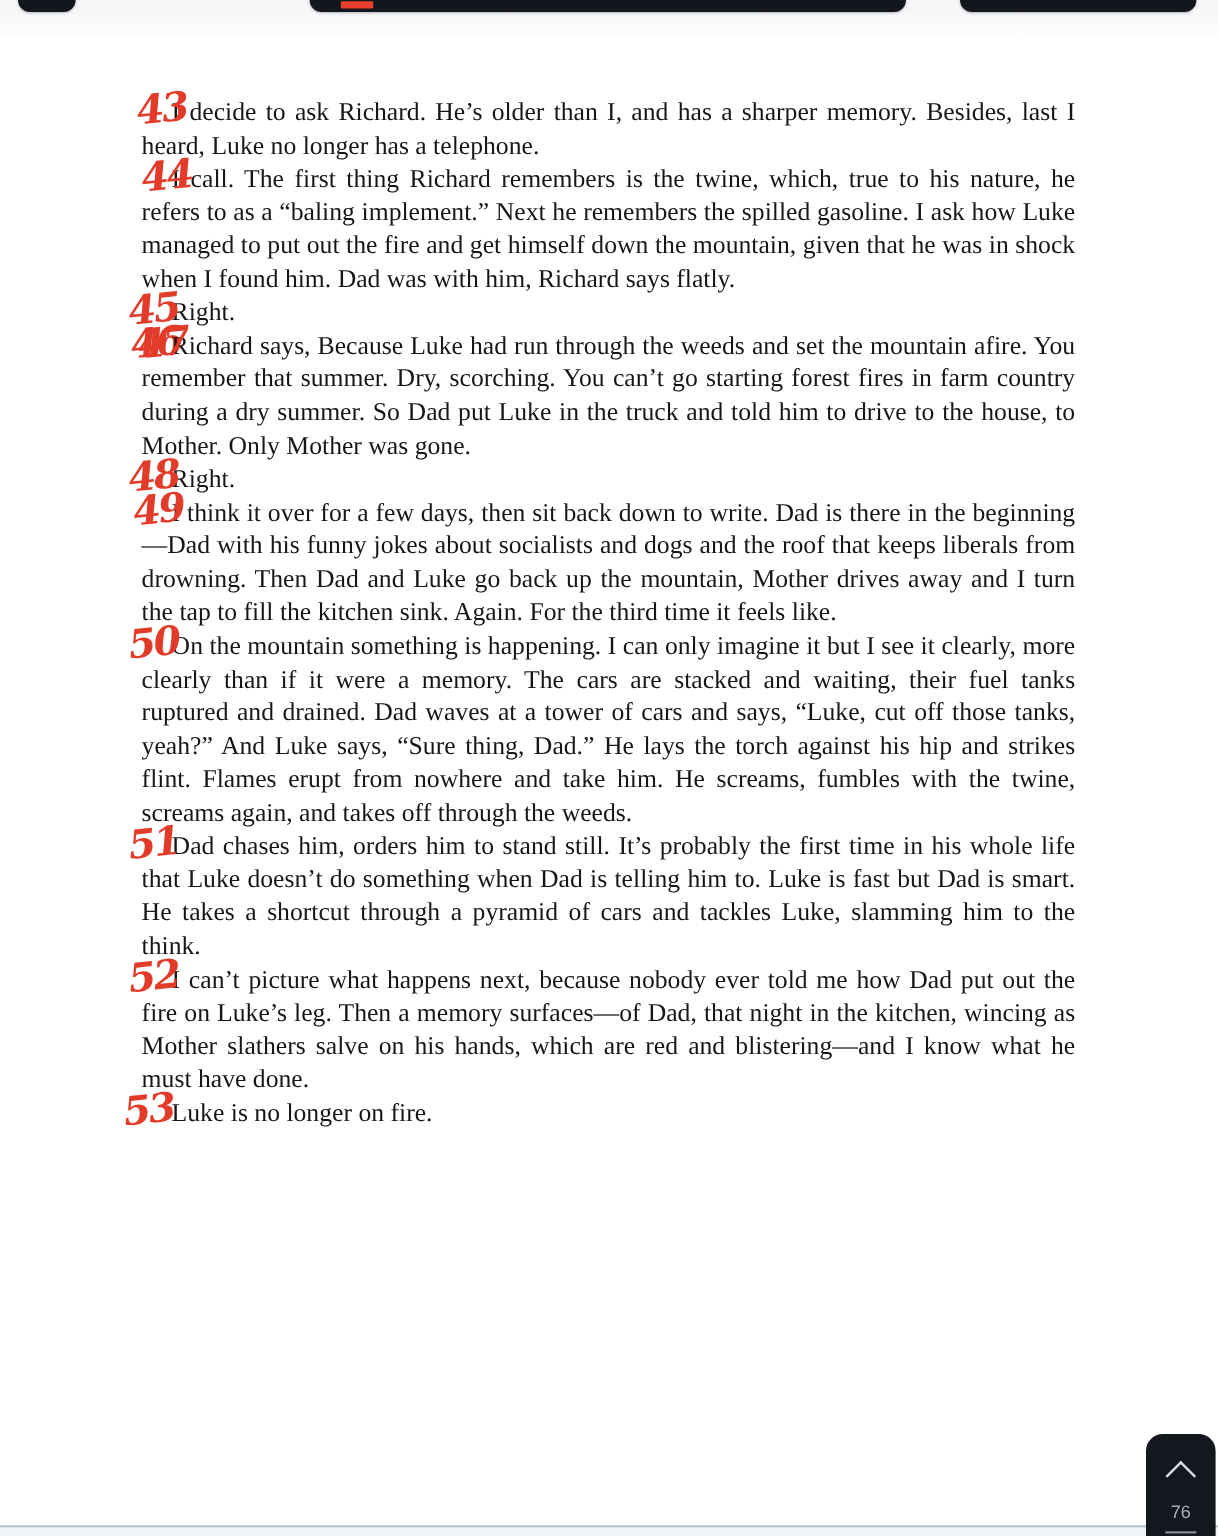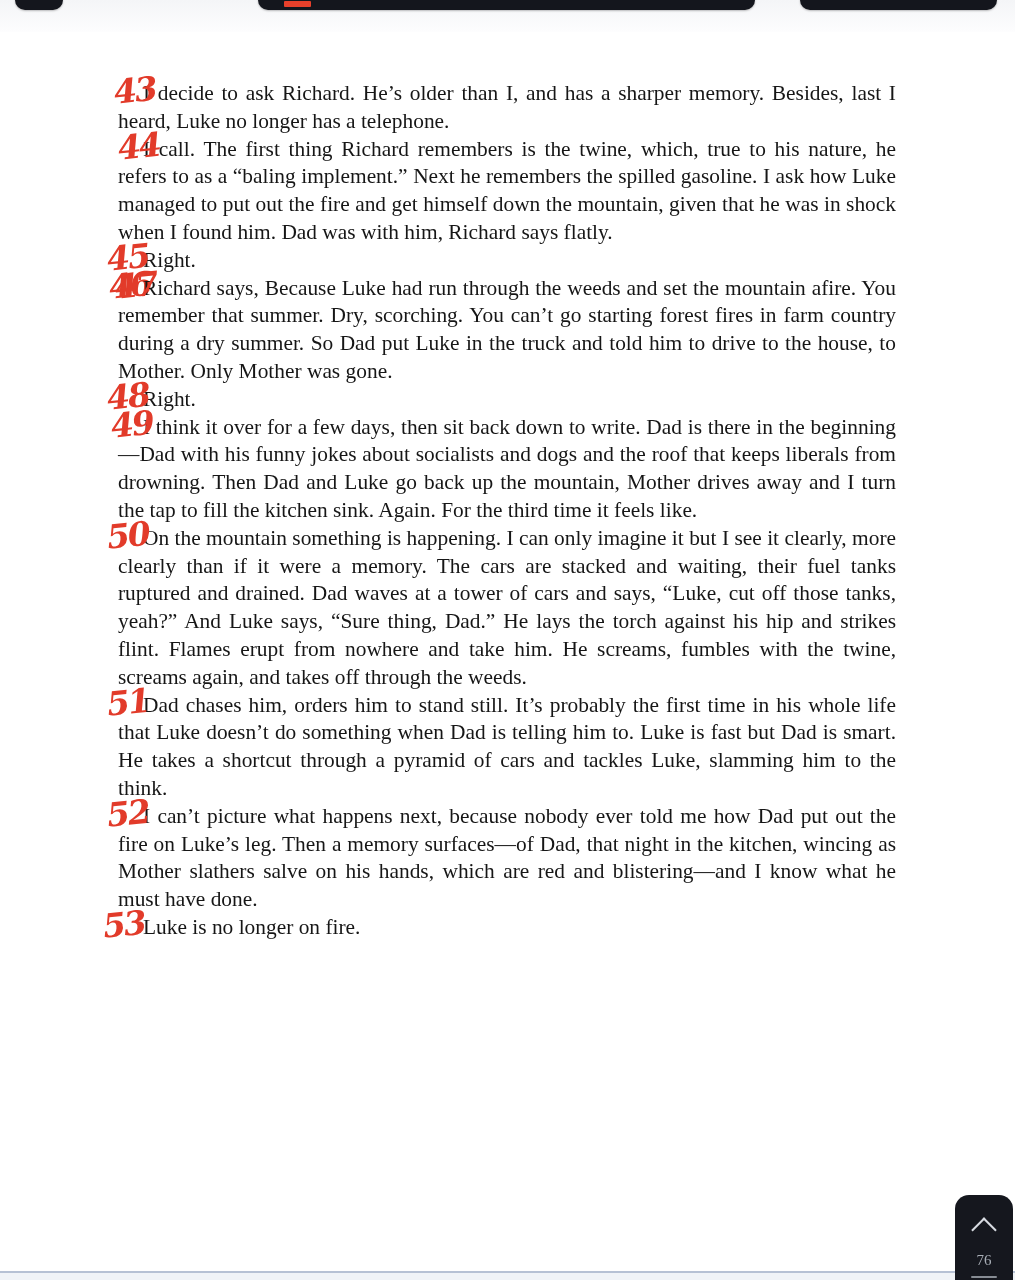--- a/index.html
+++ b/index.html
@@ -50,21 +50,21 @@
     position:absolute;left:955px;top:1195px;width:58px;height:100px;
     background:#15171e;border-radius:14px;z-index:5;cursor:pointer;
   }
   .chev{
     width:16px;height:16px;margin:26px auto 0;
     border-left:2.5px solid #d8dce2;border-top:2.5px solid #d8dce2;
     transform:rotate(45deg);
   }
   .pagenum{
     margin-top:13px;text-align:center;
-    font-family:Liberation Serif, serif;font-size:15px;color:#a8aeb6;
+    font-family:Liberation Sans, sans-serif;font-size:15px;color:#a8aeb6;
   }
   .pill-line{width:26px;height:2px;background:#878c94;margin:7px auto 0;border-radius:1px;}
 </style>
 </head>
 <body>
 
 <div class="topstrip"></div>
 
 <div class="tab tab-left"></div>
 <div class="tab tab-center">

